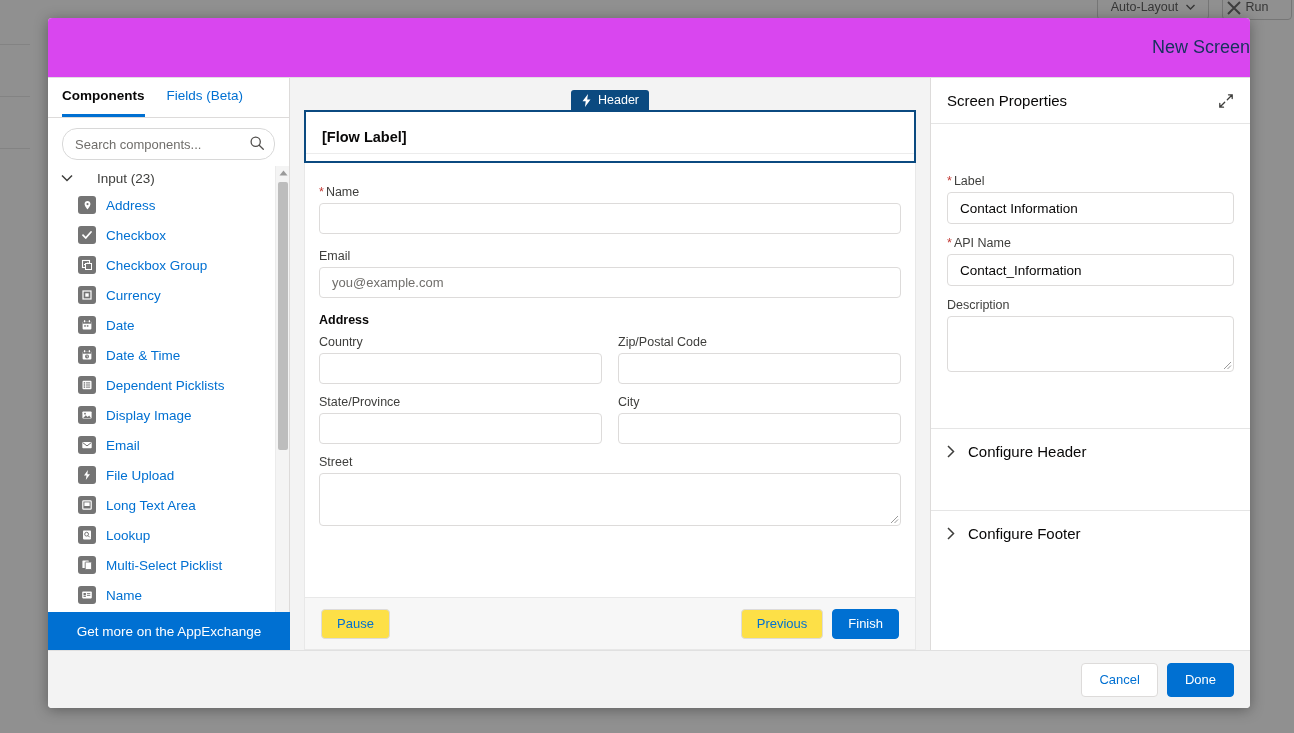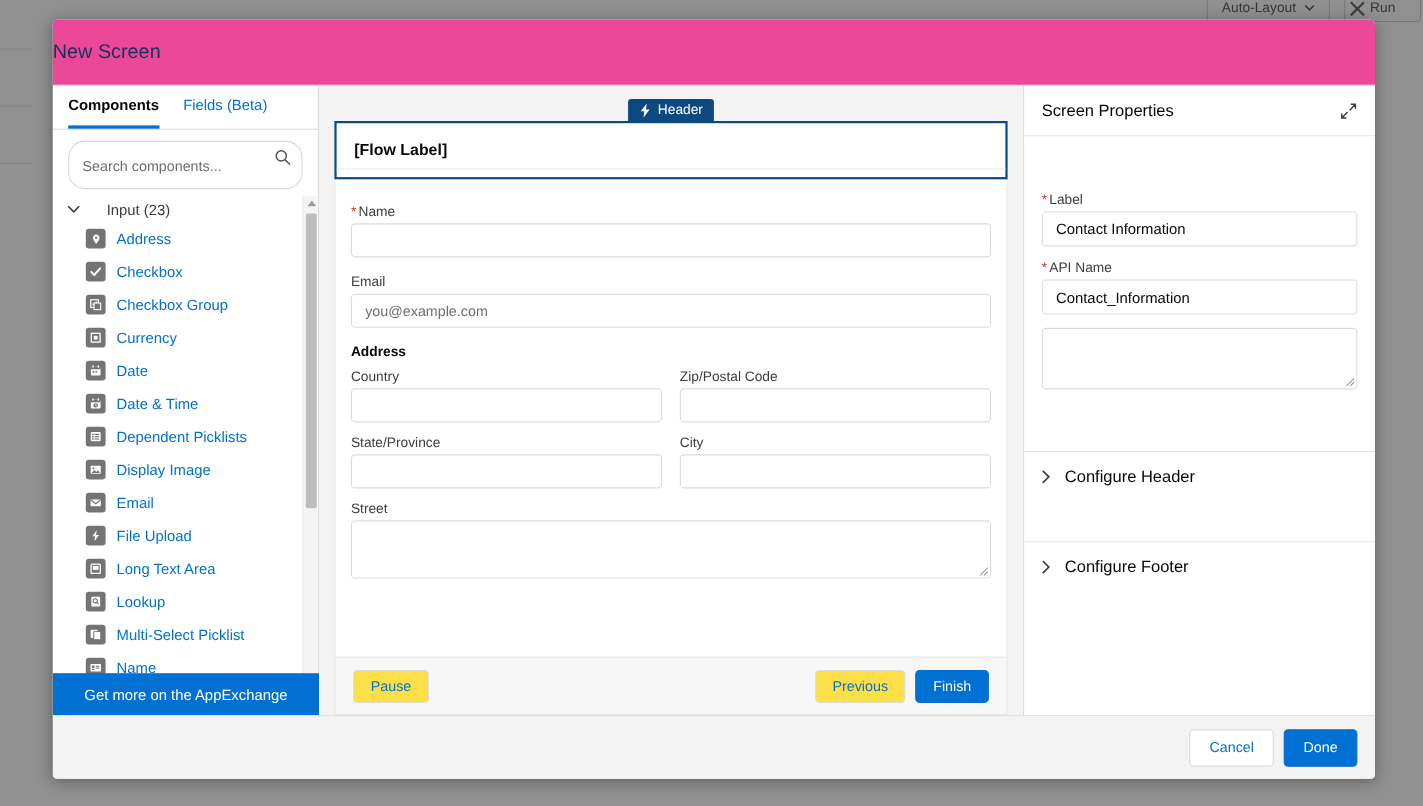--- a/index.html
+++ b/index.html
@@ -32,21 +32,21 @@
 
   
   .modal {
     position: absolute; left: 48px; top: 18px; width: 1202px; height: 690px;
     background: #ffffff; border-radius: 4px;
     box-shadow: 0 2px 14px rgba(0,0,0,.35);
     display: flex; flex-direction: column; overflow: hidden;
   }
   .modal-header {
     height: 60px; flex: 0 0 60px; display: flex; align-items: center;
-    justify-content: flex-start; border-bottom: 1px solid #e0e0e0; background: #ec4899;
+    justify-content: flex-end; border-bottom: 1px solid #e0e0e0; background: #d946ef;
   }
   .modal-title { font-size: 18px; color: #16325c; font-weight: 400; }
 
   .modal-body { flex: 1 1 auto; display: flex; min-height: 0; background: #f3f3f3; }
 
   
   .palette {
     width: 242px; flex: 0 0 242px; background: #fff;
     border-right: 1px solid #dddbda; display: flex; flex-direction: column;
     position: relative; min-height: 0;
@@ -56,21 +56,21 @@
     border-bottom: 1px solid #dddbda; flex: 0 0 40px;
   }
   .ptab {
     display: flex; align-items: center; font-size: 13.5px; color: #0070d2;
     border-bottom: 3px solid transparent; cursor: pointer; padding-bottom: 2px;
   }
   .ptab.active { color: #080707; font-weight: bold; border-bottom-color: #0070d2; }
 
   .search-wrap { padding: 10px 14px 6px 14px; flex: 0 0 auto; }
   .search-box {
-    position: relative; height: 44px; border: 1px solid #d8d8d8; border-radius: 15px;
+    position: relative; height: 32px; border: 1px solid #d8d8d8; border-radius: 15px;
     background: #fff; display: flex; align-items: center; padding: 0 30px 0 12px;
   }
   .search-box input {
     border: none; outline: none; width: 100%; font-size: 13px;
     color: #3e3e3c; font-family: "Liberation Sans", sans-serif; background: transparent;
   }
   .search-box input::placeholder { color: #706e6b; }
   .search-icon { position: absolute; right: 9px; top: 6px; width: 16px; height: 16px; }
 
   .palette-scroll {
@@ -570,20 +570,23 @@
 
         <div class="pfld">
           <div class="pfld-label">
             <span class="req">*</span>
             <span>API Name</span>
           </div>
           <div class="pfld-input">Contact_Information</div>
         </div>
 
         <div class="pfld">
+          <div class="pfld-label">
+            <span>Description</span>
+          </div>
           <div class="ta-wrap">
             <div class="pfld-textarea"></div>
             <svg class="resize-grip" viewBox="0 0 11 11">
               <path d="M10 3 L3 10 M10 6.5 L6.5 10" stroke="#9a9a9a" stroke-width="1" fill="none"></path>
             </svg>
           </div>
         </div>
 
       </div>
 

